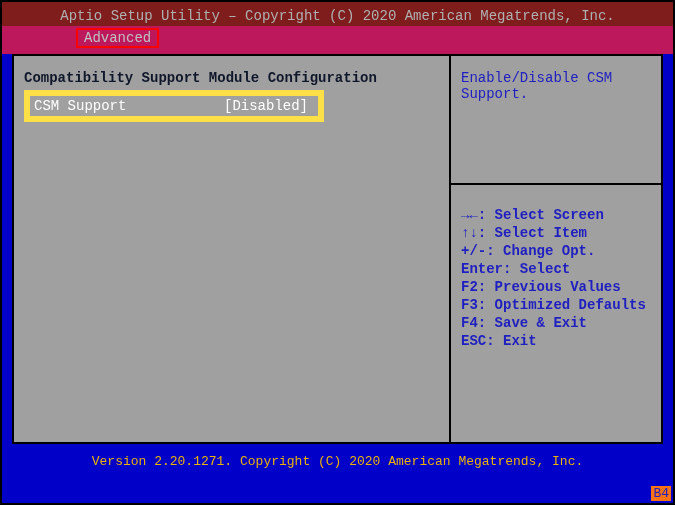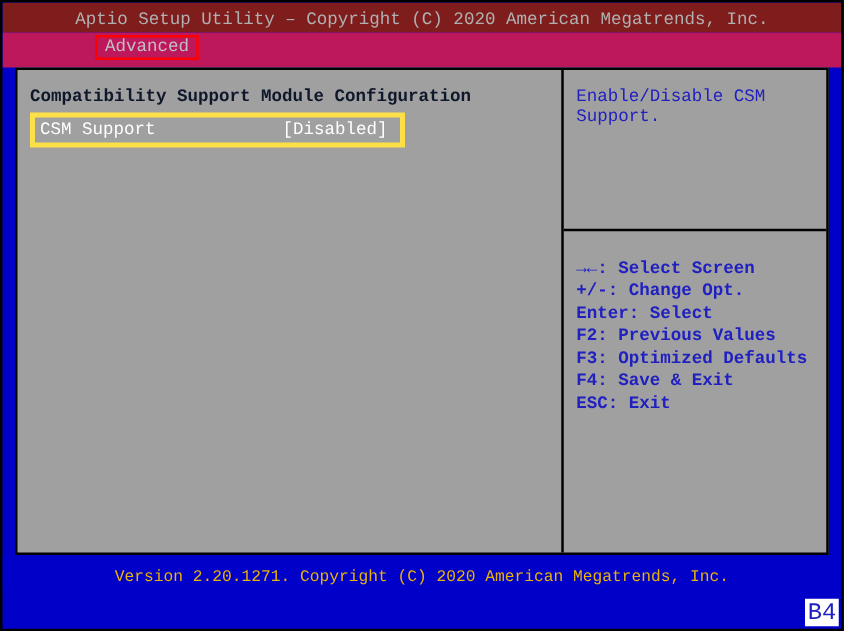--- a/index.html
+++ b/index.html
@@ -50,21 +50,21 @@
       margin-bottom: 4px;
       font-weight: bold;
     }
     .setting-row {
       display: flex;
       color: #fff;
       padding: 4px 6px;
       width: 300px;
     }
     .setting-row.highlighted {
-      border: 4px solid #fde047;
+      border: 6px solid #fde047;
       padding: 2px 4px;
     }
     .setting-label {
       flex: 1;
     }
     .setting-value {
       min-width: 90px;
     }
     .right-panel {
       width: 210px;
@@ -93,24 +93,24 @@
       background: #0000c8;
       color: #eab308;
       text-align: center;
       padding: 10px 0 4px 0;
       font-size: 13px;
     }
     .corner-badge {
       position: absolute;
       bottom: 2px;
       right: 2px;
-      background: #ffffff;
+      background: #f97316;
       color: #2020c0;
       padding: 0 2px;
-      font-size: 19px;
+      font-size: 13px;
     }
   </style>
 </head>
 <body>
 
 <div class="header">
   <span>Aptio Setup Utility – Copyright (C) 2020 American Megatrends, Inc.</span>
 </div>
 
 <div class="tab-row">
@@ -123,20 +123,21 @@
     <div class="setting-row highlighted">
       <span class="setting-label">CSM Support</span>
       <span class="setting-value">[Disabled]</span>
     </div>
   </div>
   <div class="right-panel">
     <div class="help-text">Enable/Disable CSM Support.</div>
     <div class="divider"></div>
     <div class="hints">
       <div class="hint-row">→←: Select Screen</div>
+      <div class="hint-row">↑↓: Select Item</div>
       <div class="hint-row">+/-: Change Opt.</div>
       <div class="hint-row">Enter: Select</div>
       <div class="hint-row">F2: Previous Values</div>
       <div class="hint-row">F3: Optimized Defaults</div>
       <div class="hint-row">F4: Save &amp; Exit</div>
       <div class="hint-row">ESC: Exit</div>
     </div>
   </div>
 </div>
 

